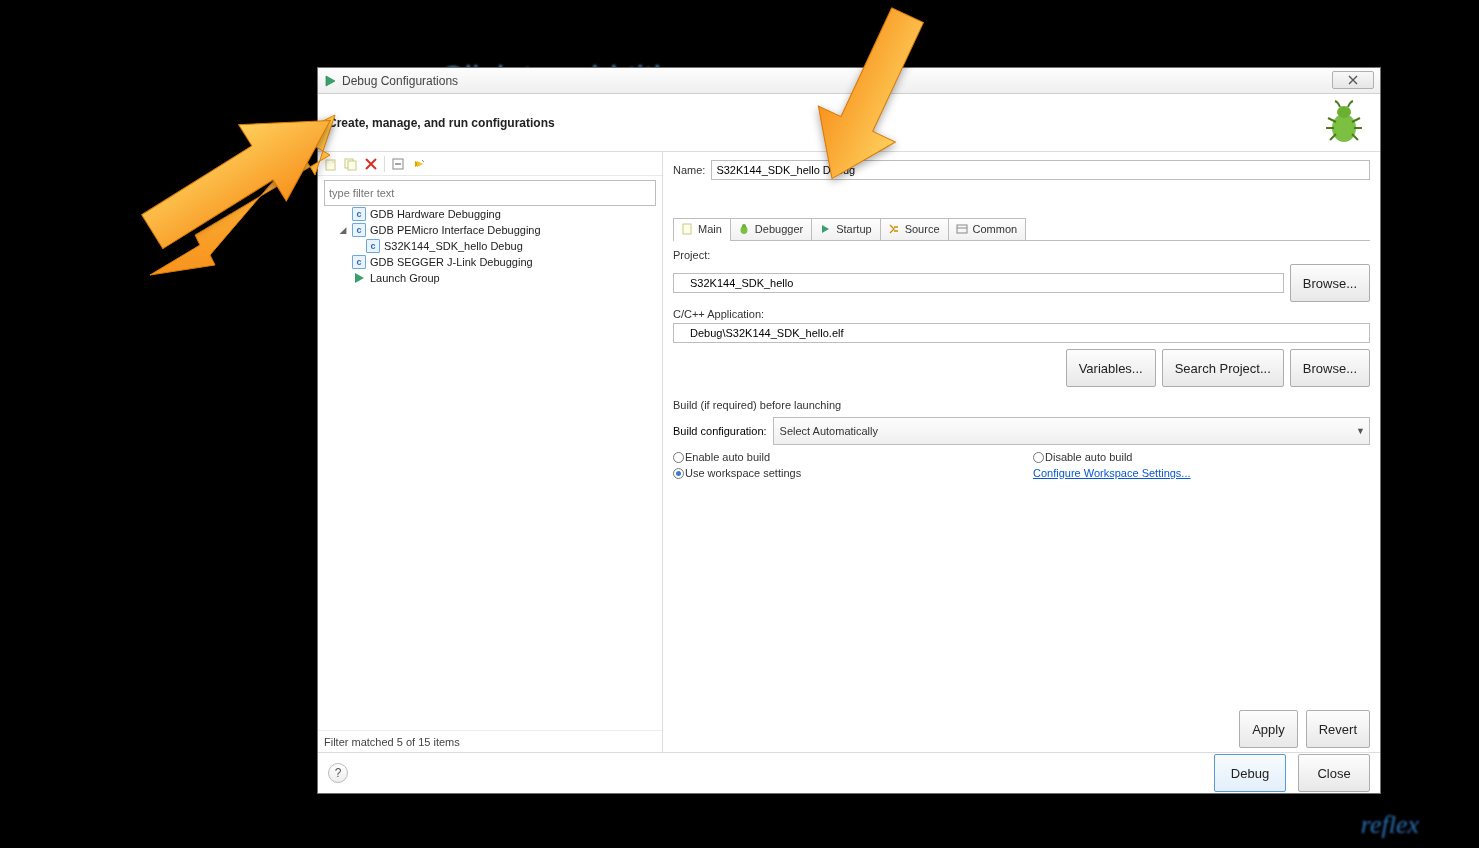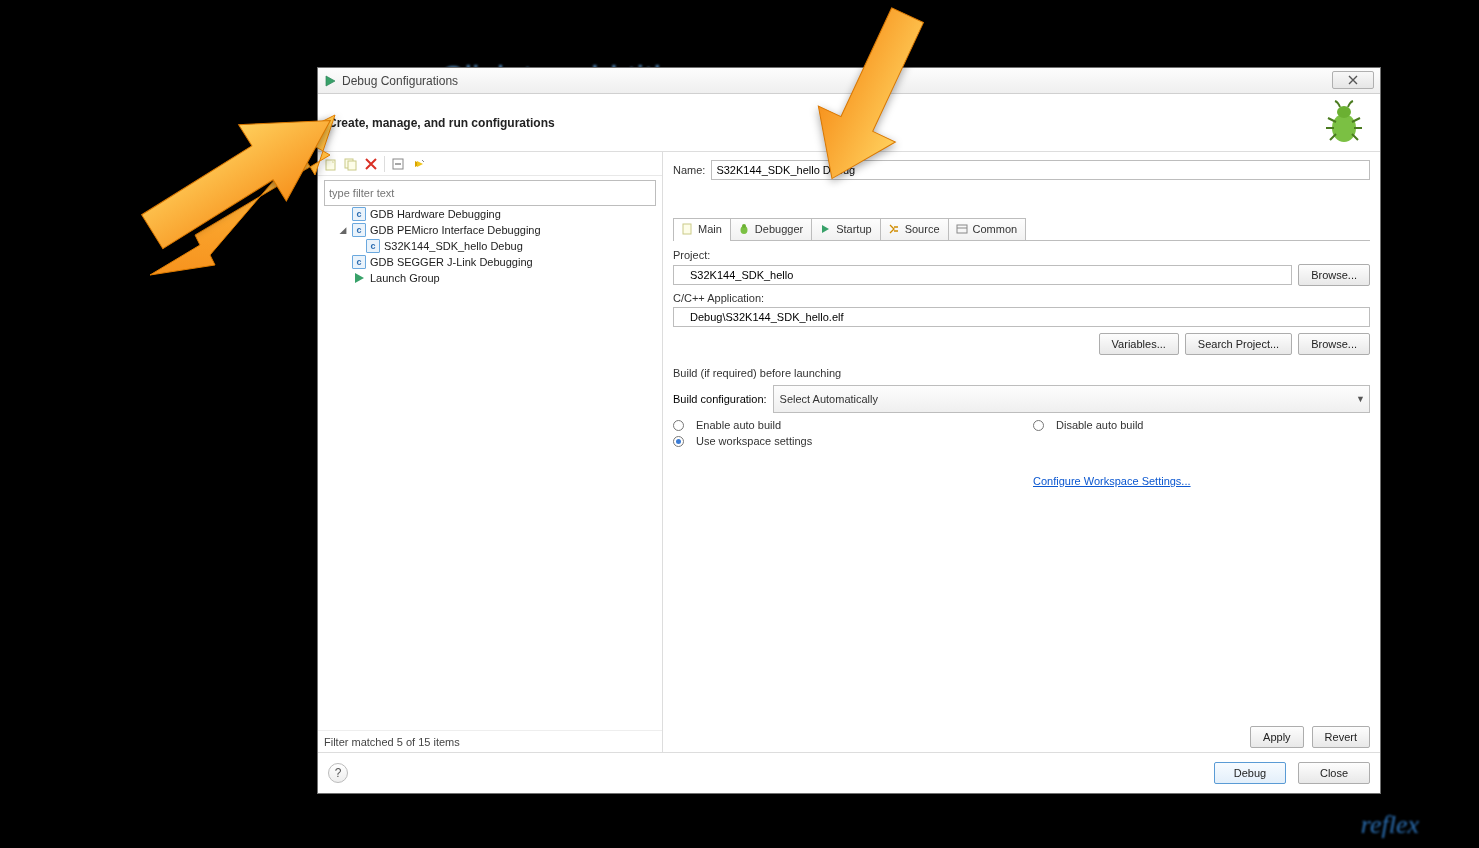--- a/index.html
+++ b/index.html
@@ -95,42 +95,42 @@
   .tab.active { background: #fff; z-index: 2; }
   .tab.active::after { content:""; position:absolute; left:0; right:0; bottom:-1px; height:1px; background:#fff; }
   .tab-icon { width: 14px; height: 14px; display: inline-flex; align-items: center; justify-content: center; }
 
   .section-label { color: #333; margin-bottom: 3px; }
   .wide-input { width: 100%; height: 20px; border: 1px solid #bdbdbd; padding: 2px 16px; font-size: 11px; background: #fff; outline: none; }
   .row { display: flex; align-items: center; gap: 6px; margin-bottom: 6px; }
   .row .wide-input { flex: 1; }
 
   .btn {
-    height: 22px; padding: 0 12px; border: 1px solid #adadad;
+    height: 38px; padding: 0 12px; border: 1px solid #adadad;
     background: linear-gradient(#fdfdfd,#e8e8e8); border-radius: 2px;
-    font-size: 11px; color: #222; cursor: pointer;
+    font-size: 13px; color: #222; cursor: pointer;
   }
   .btn.primary { border-color: #5a9bd5; background: linear-gradient(#f7fbff,#e3effa); }
   .btn-row { display: flex; gap: 6px; justify-content: flex-end; margin-bottom: 8px; }
 
   .group-label { color: #333; margin: 4px 0 6px 0; }
   .dropdown {
     flex: 1; height: 28px; border: 1px solid #bdbdbd; background: linear-gradient(#fdfdfd,#efefef);
     display: flex; align-items: center; justify-content: space-between;
     padding: 0 4px 0 6px; font-size: 11px; color: #333;
   }
   .dropdown .chev { font-size: 9px; color: #555; }
 
   .radio-row { display: flex; margin-bottom: 4px; }
   .radio-col { display: flex; flex-direction: column; gap: 4px; }
   .radio-col.left-col { width: 360px; }
-  .radio-label { display: flex; align-items: center; gap: 12px; color: #333; text-align: center; }
+  .radio-label { display: flex; align-items: center; gap: 1px; color: #333; text-align: center; }
   .radio-dot { width: 11px; height: 11px; border-radius: 50%; border: 1px solid #777; display: inline-flex; align-items: center; justify-content: center; background: #fff; }
   .radio-dot.on::after { content:""; width:5px; height:5px; border-radius:50%; background:#3a7bd5; }
-  .link { color: #0b57d0; text-decoration: underline; cursor: pointer; margin-top: 40px; }
+  .link { color: #0b57d0; text-decoration: underline; cursor: pointer; }
 
   .main-panel-fill { flex:1; }
 
   .apply-row { display: flex; gap: 8px; justify-content: flex-end; padding: 4px 0 0 0; }
 
   .footer {
     height: 40px; display: flex; align-items: center; justify-content: space-between;
     padding: 0 10px;
   }
   .help-icon {

